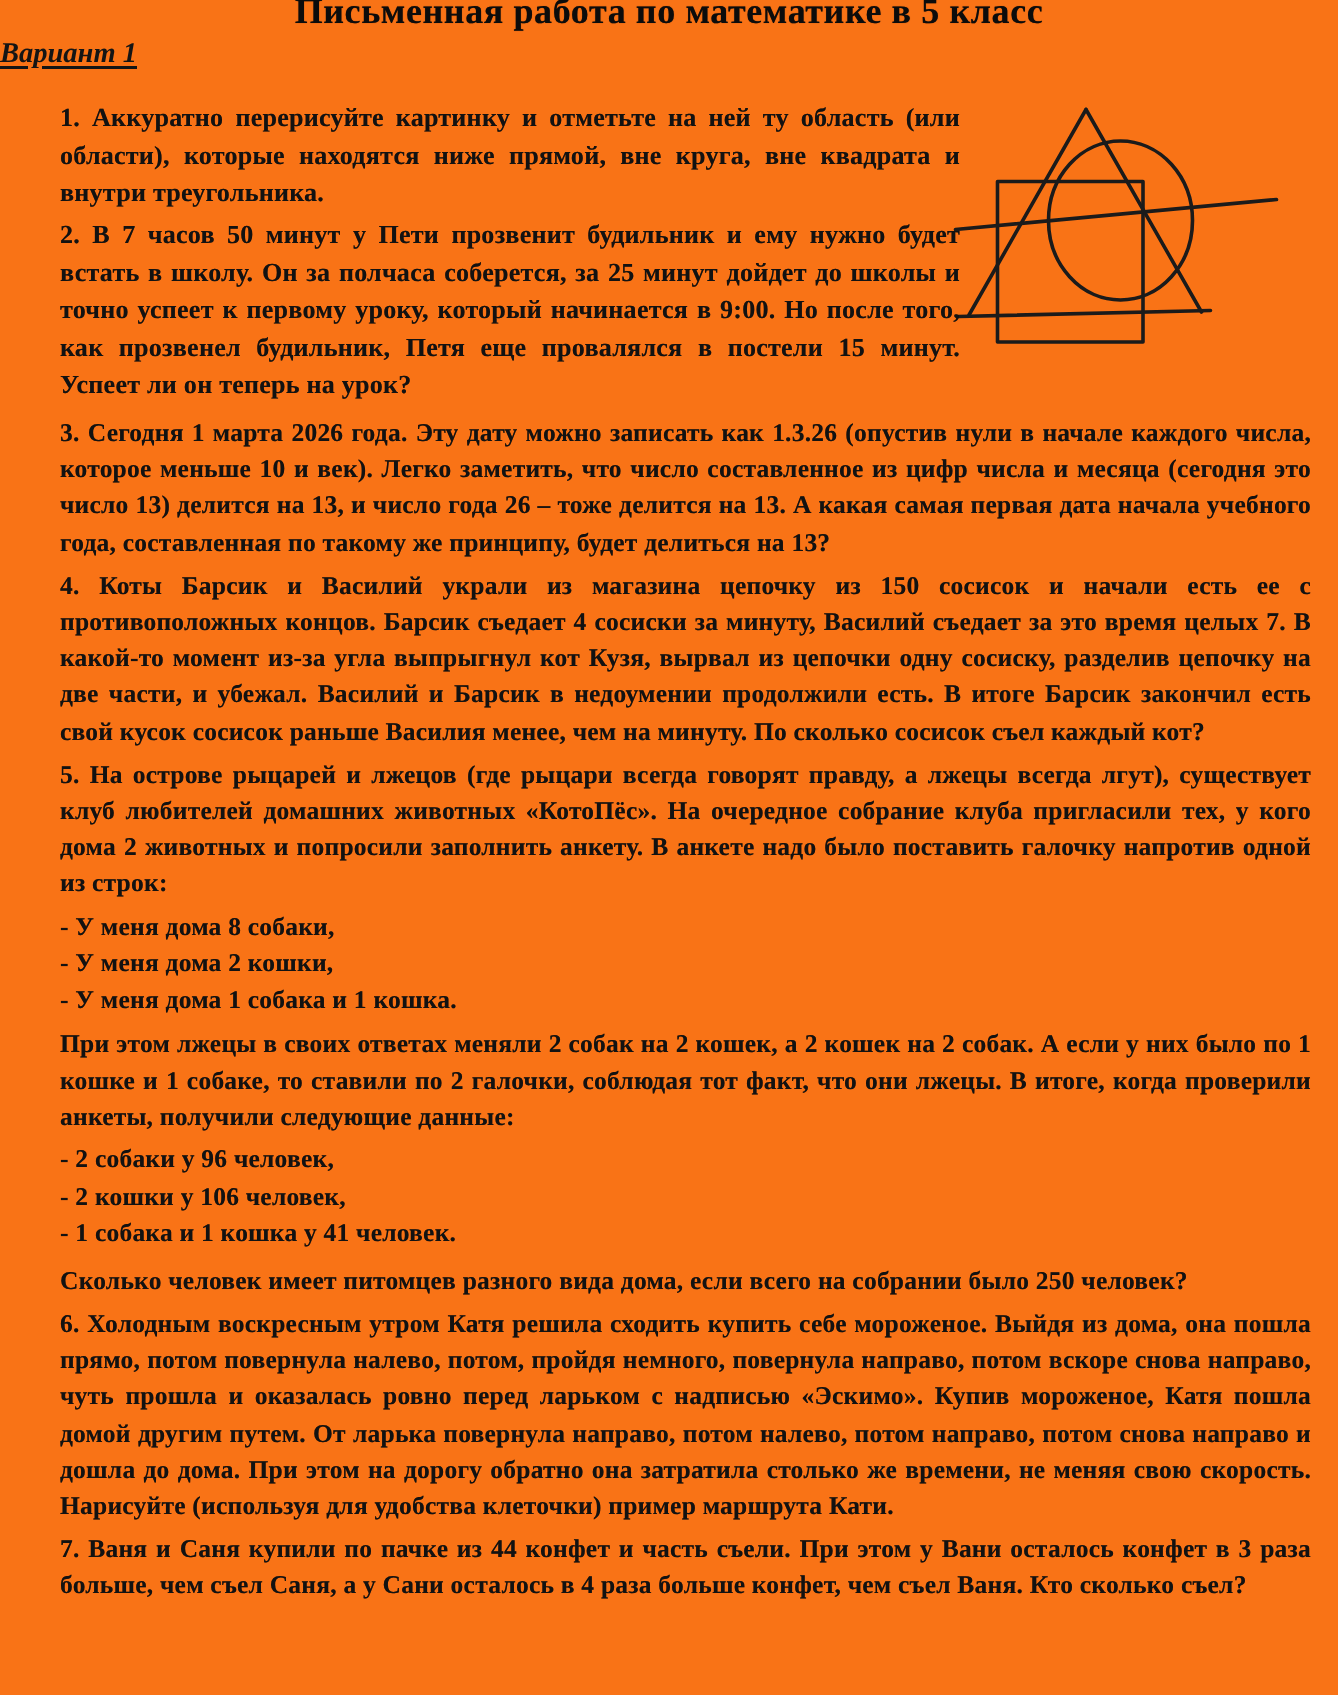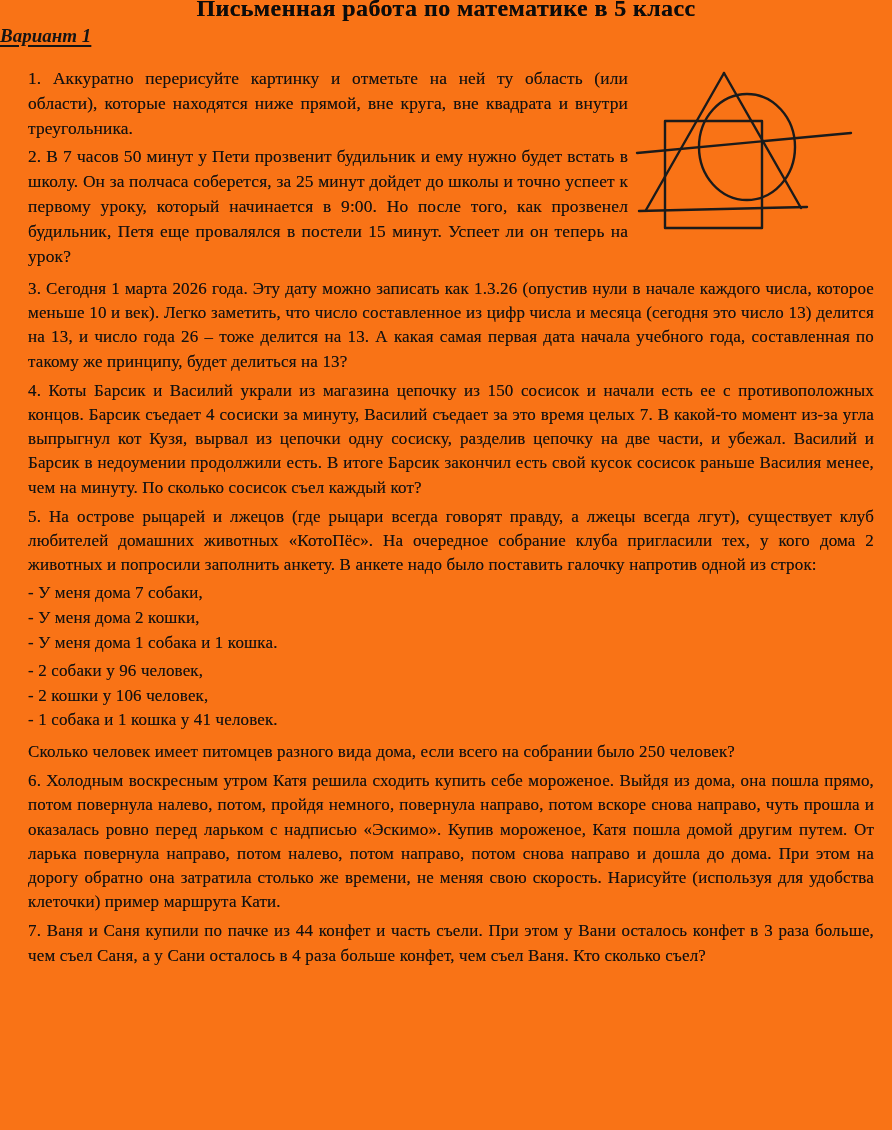--- a/index.html
+++ b/index.html
@@ -28,21 +28,22 @@
     margin-top: 3px;
     font-size: 19px;
     font-weight: bold;
     font-style: italic;
     text-decoration: underline;
     text-underline-offset: 3px;
     text-decoration-thickness: 1.5px;
     color: #151515;
   }
   .content {
-    padding: 14px 18px 0 28px;
+    padding: 14px 18px 0 40px;
+    font-weight: bold;
   }
   .p {
     text-align: justify;
     font-size: 17px;
     line-height: 24.2px;
     letter-spacing: 0.15px;
     color: #121212;
     text-shadow: 0 0 0.4px rgba(0,0,0,0.45);
     margin-top: 5px;
   }
@@ -106,25 +107,26 @@
       <p class="p narrow">2. В 7 часов 50 минут у Пети прозвенит будильник и ему нужно будет встать в школу. Он за полчаса соберется, за 25 минут дойдет до школы и точно успеет к первому уроку, который начинается в 9:00. Но после того, как прозвенел будильник, Петя еще провалялся в постели 15 минут. Успеет ли он теперь на урок?</p>
     </section>
 
     <p class="p">3. Сегодня 1 марта 2026 года. Эту дату можно записать как 1.3.26 (опустив нули в начале каждого числа, которое меньше 10 и век). Легко заметить, что число составленное из цифр числа и месяца (сегодня это число 13) делится на 13, и число года 26 – тоже делится на 13. А какая самая первая дата начала учебного года, составленная по такому же принципу, будет делиться на 13?</p>
 
     <p class="p">4. Коты Барсик и Василий украли из магазина цепочку из 150 сосисок и начали есть ее с противоположных концов. Барсик съедает 4 сосиски за минуту, Василий съедает за это время целых 7. В какой-то момент из-за угла выпрыгнул кот Кузя, вырвал из цепочки одну сосиску, разделив цепочку на две части, и убежал. Василий и Барсик в недоумении продолжили есть. В итоге Барсик закончил есть свой кусок сосисок раньше Василия менее, чем на минуту. По сколько сосисок съел каждый кот?</p>
 
     <p class="p">5. На острове рыцарей и лжецов (где рыцари всегда говорят правду, а лжецы всегда лгут), существует клуб любителей домашних животных «КотоПёс». На очередное собрание клуба пригласили тех, у кого дома 2 животных и попросили заполнить анкету. В анкете надо было поставить галочку напротив одной из строк:</p>
 
     <div class="list">
-      <div class="p li">- У меня дома 7 собаки,</div>
+      <div class="p li">- У меня дома 8 собаки,</div>
       <div class="p li">- У меня дома 2 кошки,</div>
       <div class="p li">- У меня дома 1 собака и 1 кошка.</div>
     </div>
 
+    <p class="p">При этом лжецы в своих ответах меняли 2 собак на 2 кошек, а 2 кошек на 2 собак. А если у них было по 1 кошке и 1 собаке, то ставили по 2 галочки, соблюдая тот факт, что они лжецы. В итоге, когда проверили анкеты, получили следующие данные:</p>
 
     <div class="list">
       <div class="p li">- 2 собаки у 96 человек,</div>
       <div class="p li">- 2 кошки у 106 человек,</div>
       <div class="p li">- 1 собака и 1 кошка у 41 человек.</div>
     </div>
 
     <p class="p q">Сколько человек имеет питомцев разного вида дома, если всего на собрании было 250 человек?</p>
 
     <p class="p">6. Холодным воскресным утром Катя решила сходить купить себе мороженое. Выйдя из дома, она пошла прямо, потом повернула налево, потом, пройдя немного, повернула направо, потом вскоре снова направо, чуть прошла и оказалась ровно перед ларьком с надписью «Эскимо». Купив мороженое, Катя пошла домой другим путем. От ларька повернула направо, потом налево, потом направо, потом снова направо и дошла до дома. При этом на дорогу обратно она затратила столько же времени, не меняя свою скорость. Нарисуйте (используя для удобства клеточки) пример маршрута Кати.</p>

